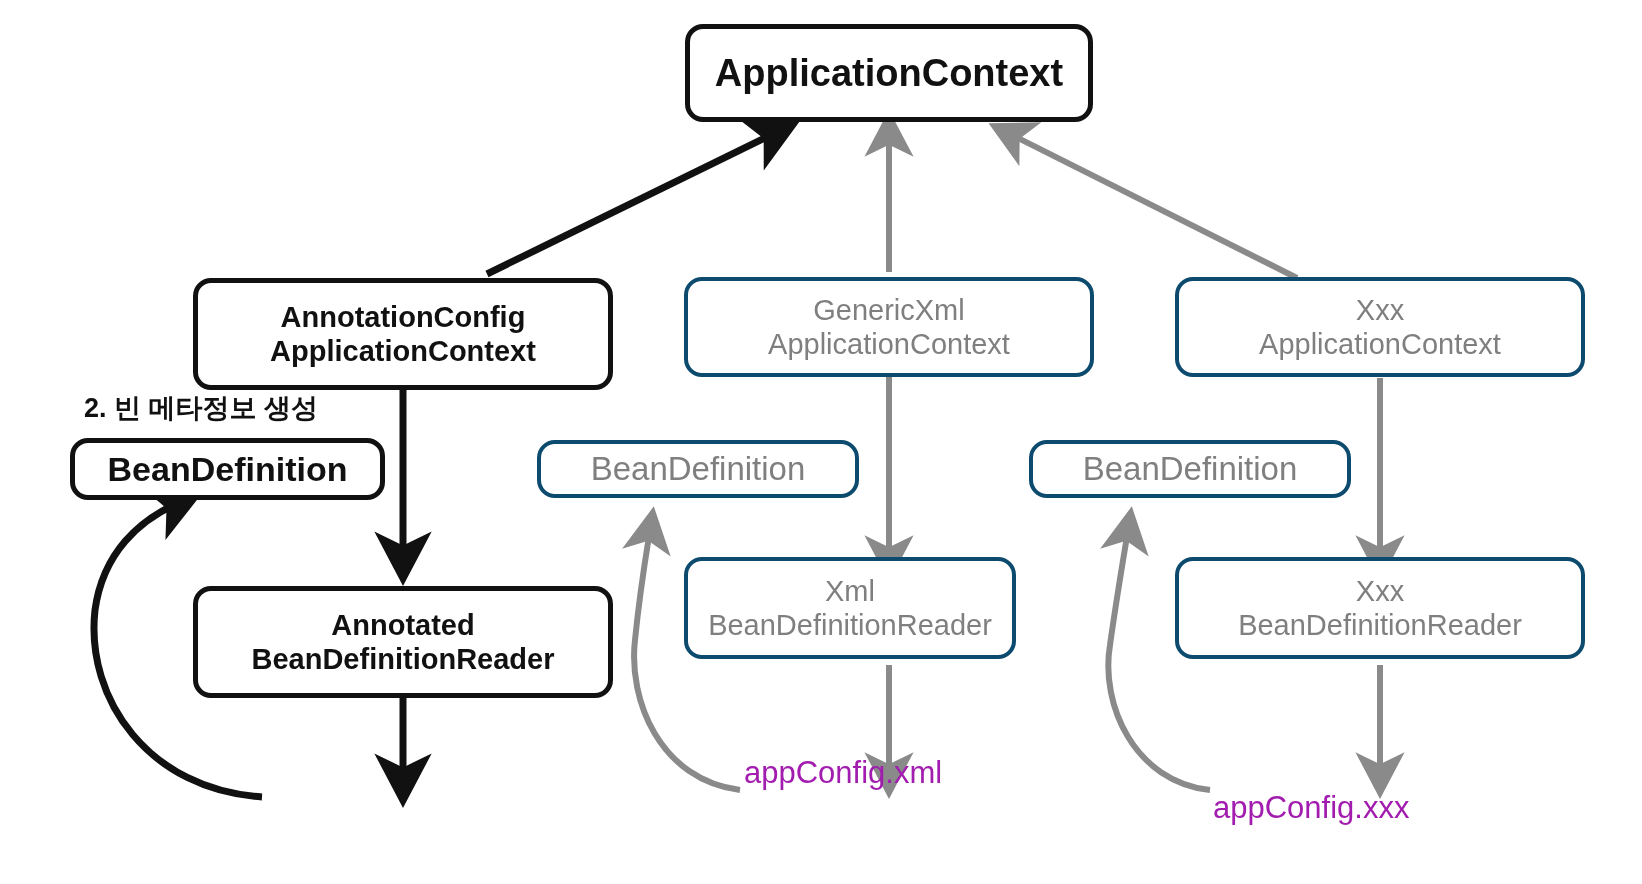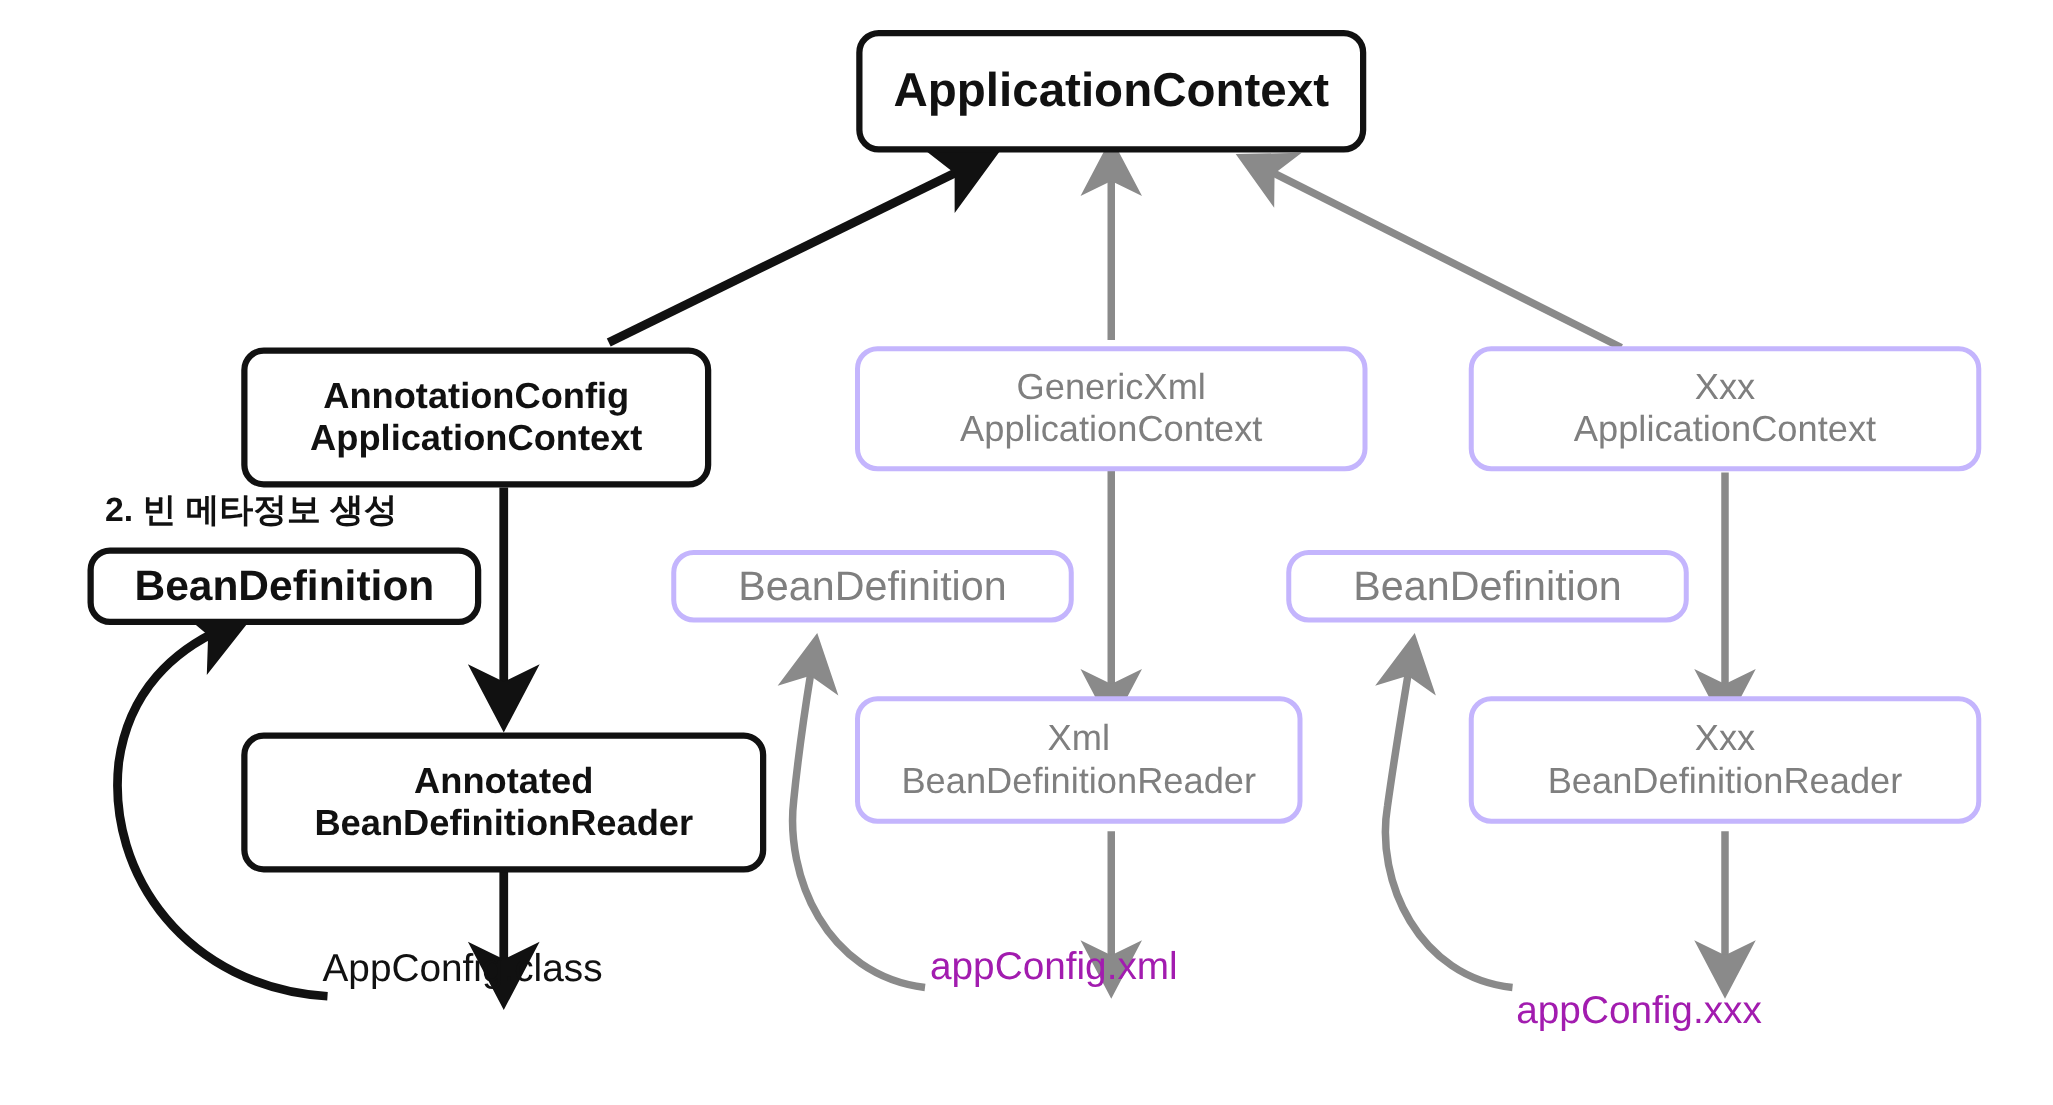--- a/index.html
+++ b/index.html
@@ -36,21 +36,21 @@
     line-height: 1.18;
     white-space: pre-line;
     z-index: 3;
   }
   .node.black {
     border: 5px solid #111111;
     color: #111111;
     font-weight: bold;
   }
   .node.gray {
-    border: 4px solid #c4b5fd;
+    border: 4px solid #0c4a6e;
     color: #7f7f7f;
     font-weight: normal;
   }
   .plain {
     position: absolute;
     white-space: pre;
     z-index: 3;
     text-align: right;
   }
   .plain.black { color: #111111; font-weight: normal; }
@@ -116,39 +116,38 @@
       <line x1="1380" y1="665" x2="1380" y2="775" stroke="#8a8a8a" stroke-width="6" marker-end="url(#ah-gray)"></line>
     </g>
 
     <g>
       <path d="M1210,790 C1135,782 1100,705 1110,645 C1117,595 1124,555 1128,530" fill="none" stroke="#8a8a8a" stroke-width="6" marker-end="url(#ah-gray)"></path>
     </g>
   </svg>
 
   <div class="node black" style="left:685px; top:24px; width:408px; height:98px; font-size:38px;">ApplicationContext</div>
 
-  <div class="node black" style="left:193px; top:278px; width:376px; height:112px; font-size:29px;">AnnotationConfig
+  <div class="node black" style="left:193px; top:278px; width:420px; height:112px; font-size:29px;">AnnotationConfig
 ApplicationContext</div>
 
   <div class="plain label-bold" style="left:84px; top:390px; font-size:27px;">2. 빈 메타정보 생성</div>
 
   <div class="node black" style="left:70px; top:438px; width:315px; height:62px; font-size:34px;">BeanDefinition</div>
 
   <div class="node black" style="left:193px; top:556px; width:420px; height:112px; font-size:29px;margin-top:30px;">Annotated
 BeanDefinitionReader</div>
 
 
-  <div class="plain black" style="left:258px; top:757px; font-size:31px;">AppConfig.class</div>
 
   <div class="node gray" style="left:684px; top:277px; width:410px; height:100px; font-size:29px;">GenericXml
 ApplicationContext</div>
 
   <div class="node gray" style="left:537px; top:440px; width:322px; height:58px; font-size:33px;">BeanDefinition</div>
 
-  <div class="node gray" style="left:684px; top:557px; width:358px; height:102px; font-size:29px;">Xml
+  <div class="node gray" style="left:684px; top:557px; width:332px; height:102px; font-size:29px;">Xml
 BeanDefinitionReader</div>
 
   <div class="plain gray" style="left:744px; top:755px; font-size:31px;">appConfig.xml</div>
 
   <div class="node gray" style="left:1175px; top:277px; width:410px; height:100px; font-size:29px;">Xxx
 ApplicationContext</div>
 
   <div class="node gray" style="left:1029px; top:440px; width:322px; height:58px; font-size:33px;">BeanDefinition</div>
 
   <div class="node gray" style="left:1175px; top:557px; width:410px; height:102px; font-size:29px;">Xxx

